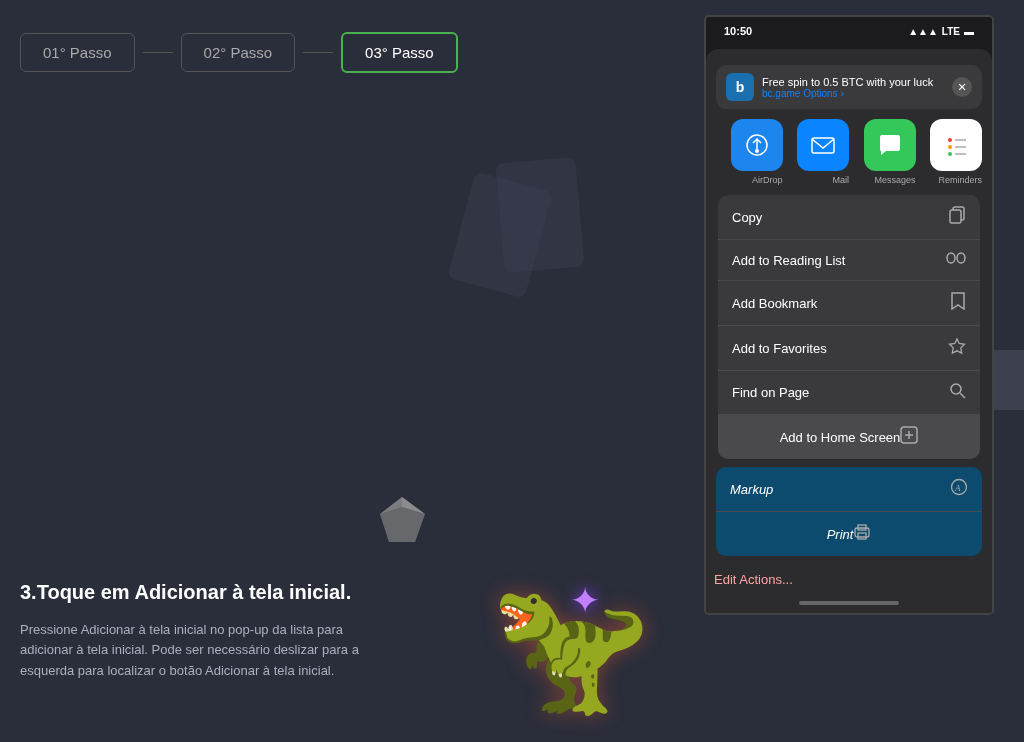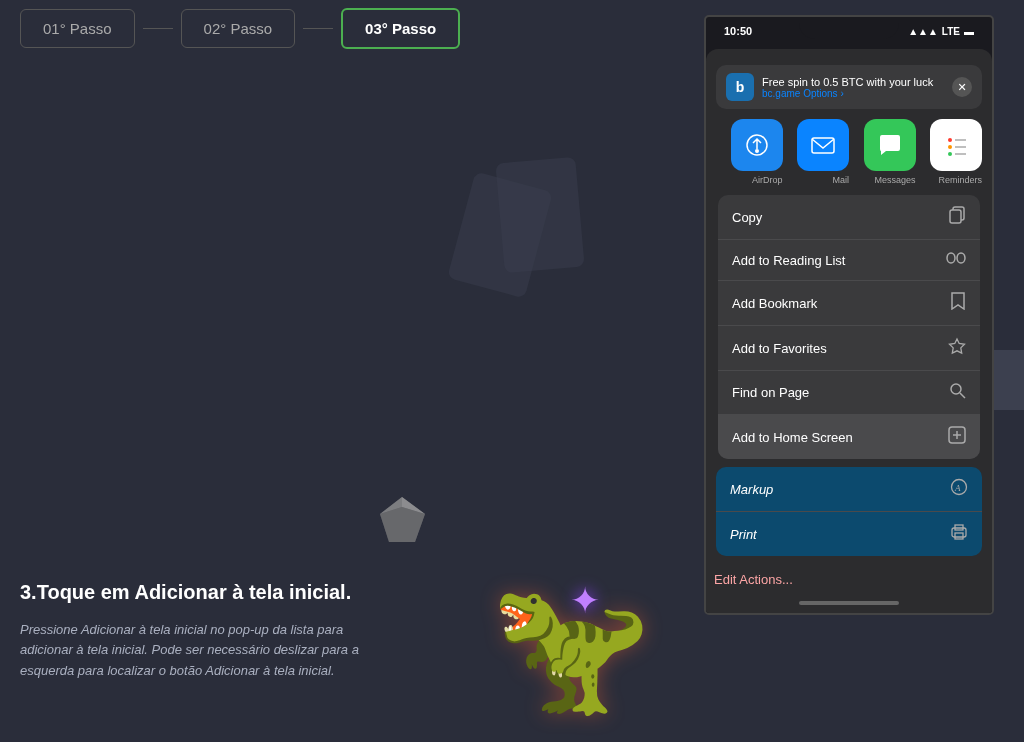--- a/index.html
+++ b/index.html
@@ -42,40 +42,40 @@
       width: 40px;
       height: 60px;
       background: #4a4d5e;
       border-radius: 4px 0 0 4px;
       opacity: 0.6;
     }
 
     
     .steps-bar {
       position: absolute;
-      top: 8px;
+      top: 32px;
       left: 20px;
       display: flex;
       align-items: center;
       gap: 8px;
       justify-content: center;
     }
     .step-box {
       border: 1px solid #555;
       border-radius: 6px;
       padding: 10px 22px;
       color: #aaa;
       font-size: 15px;
       font-weight: 500;
       background: transparent;
     }
     .step-box.active {
       border: 2px solid #4caf50;
       color: #fff;
-      font-weight: 700;
+      font-weight: 400;
     }
     .step-connector {
       width: 30px;
       height: 1px;
       background: #555;
     }
 
     
     .left-content {
       position: absolute;
@@ -86,21 +86,20 @@
     .left-title {
       color: #fff;
       font-size: 20px;
       font-weight: 700;
       margin-bottom: 16px;
     }
     .left-desc {
       color: #aab0c0;
       font-size: 13px;
       line-height: 1.6;
-      font-style: italic;
     }
 
     
     .phone-wrap {
       position: absolute;
       right: 20px;
       top: 15px;
       width: 310px;
       height: 700px;
     }
@@ -257,20 +256,21 @@
       display: flex;
       align-items: center;
       justify-content: space-between;
       padding: 11px 14px;
       border-bottom: 1px solid #4a4a4c;
       color: #fff;
       font-size: 13px;
     }
     .menu-item:last-child {
       border-bottom: none;
+      justify-content: center;
     }
     .menu-item.highlighted {
       background: #4a4a4c;
     }
     .menu-icon {
       color: #aaa;
       font-size: 16px;
     }
 
     .menu-list-2 {

